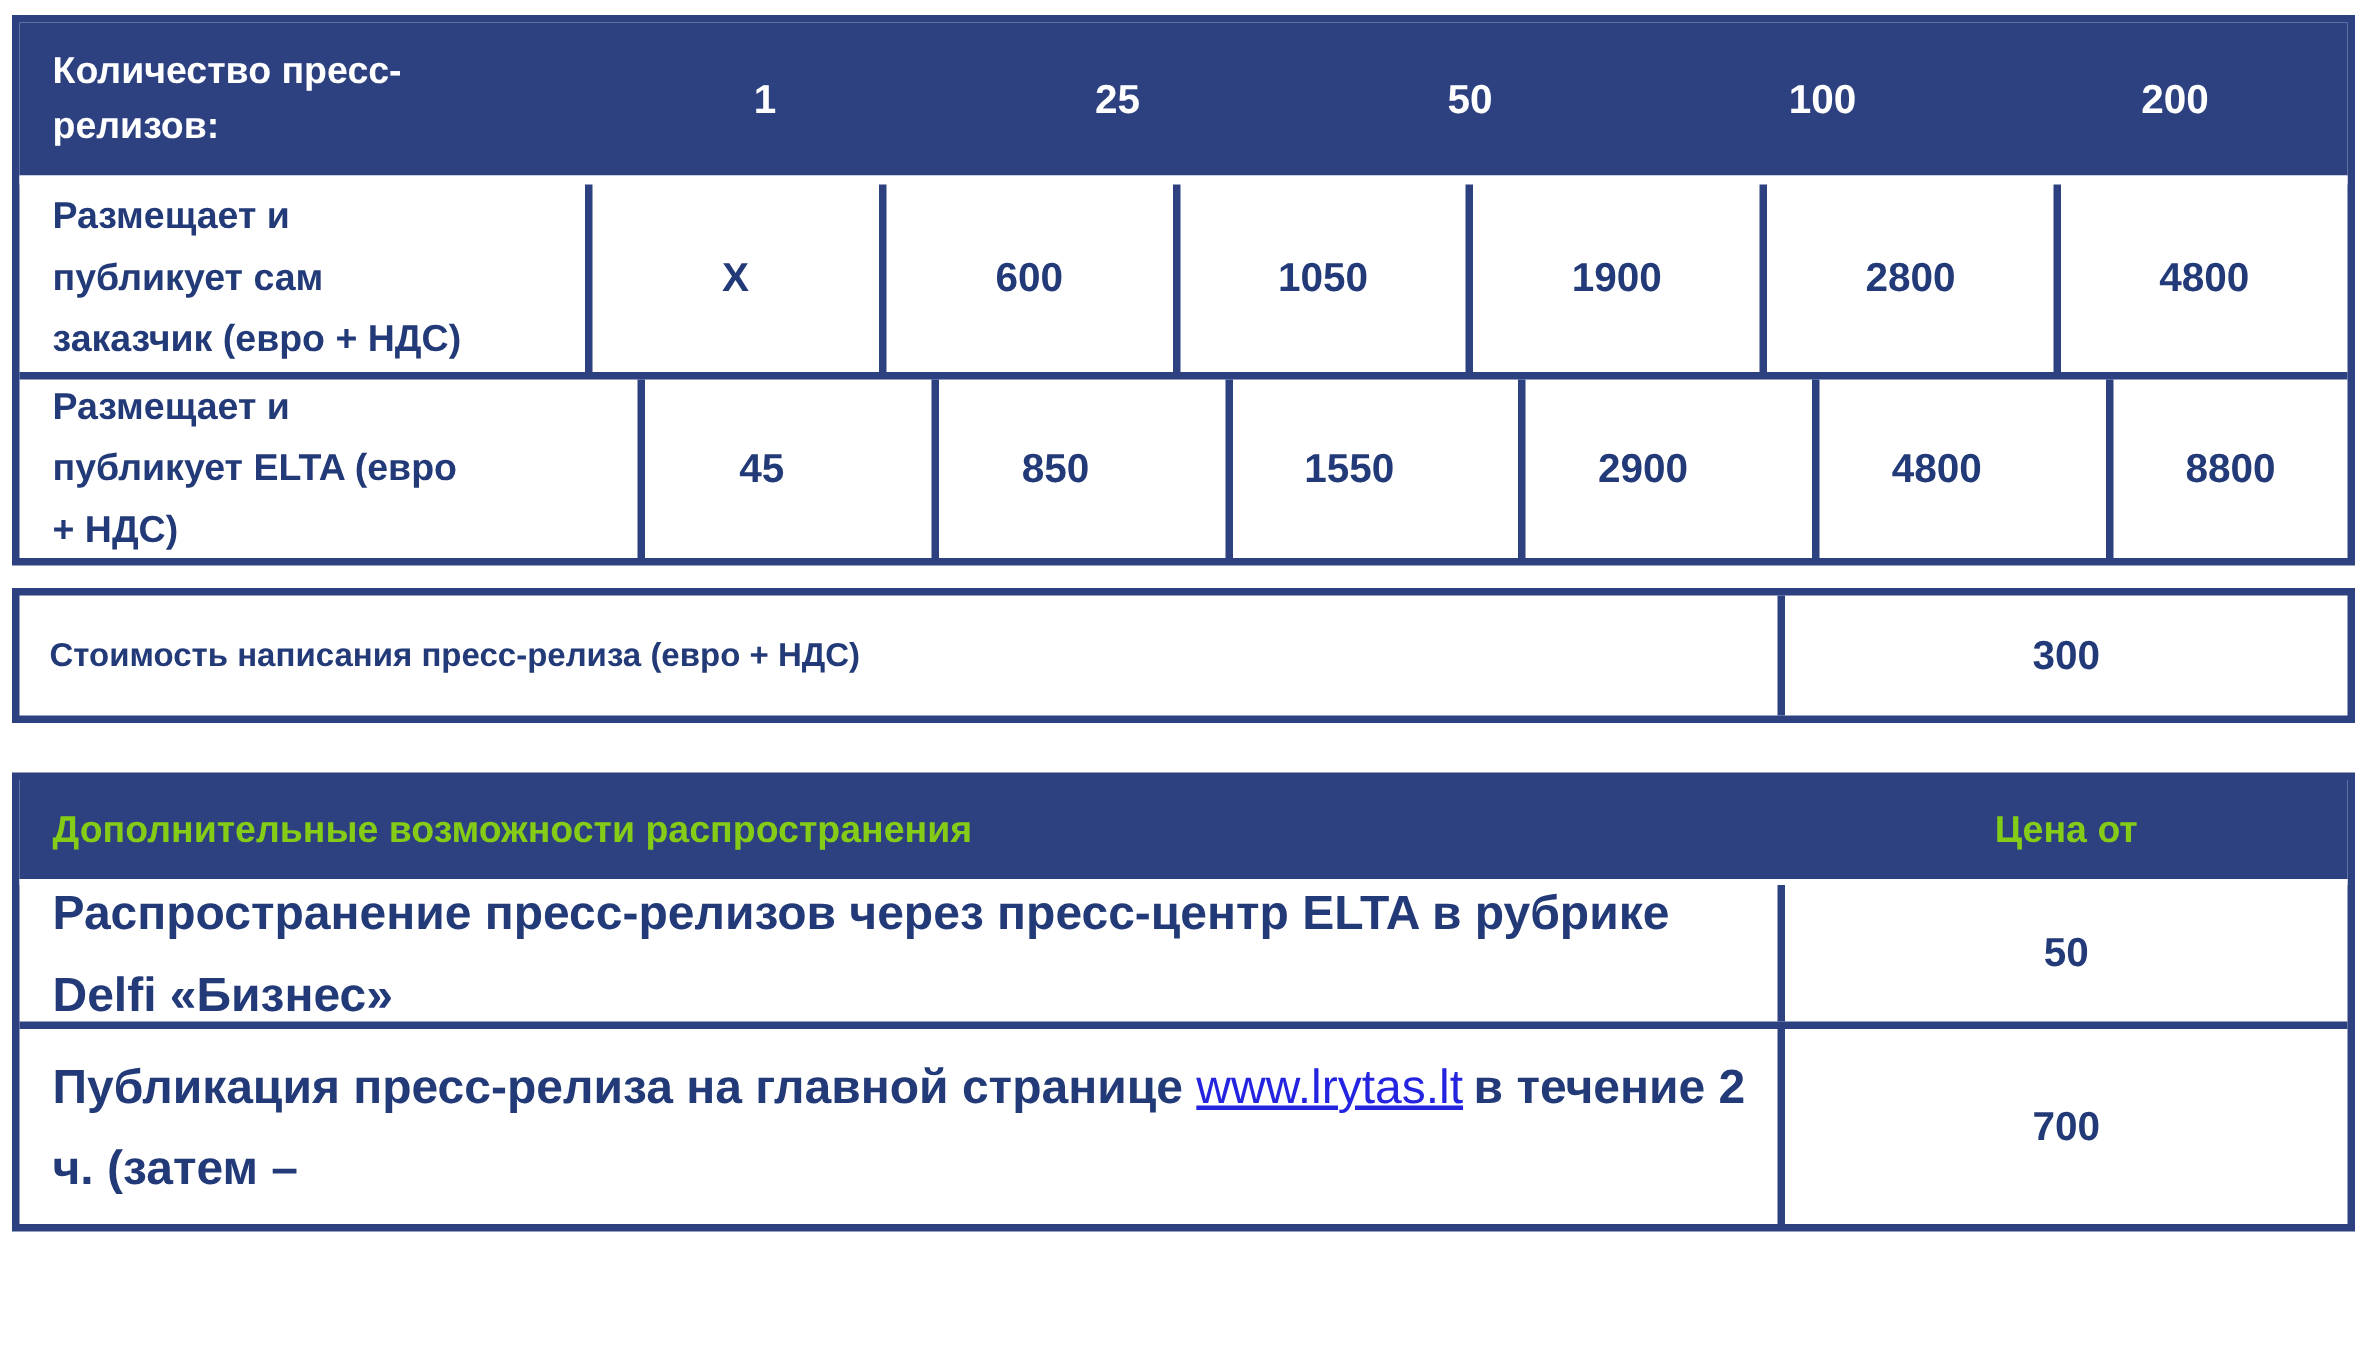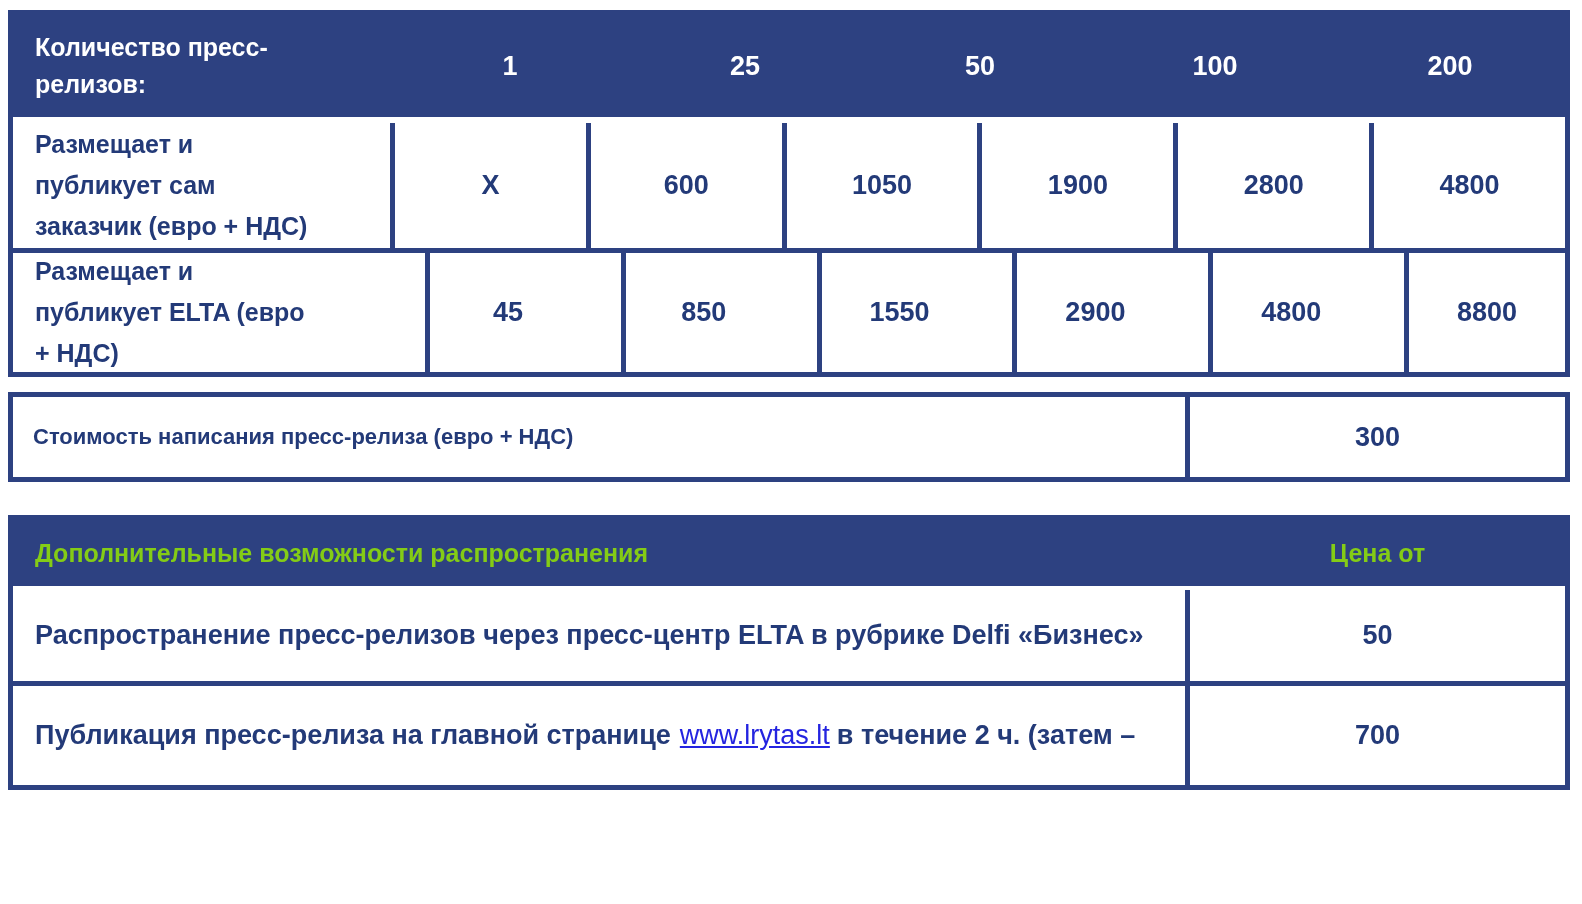--- a/index.html
+++ b/index.html
@@ -41,23 +41,23 @@
                   font-size:25px;border-left:5px solid transparent;}
 
   
   .t3{margin-top:33px;}
   .t3-head{height:66px;background:var(--navy);color:#84cc16;}
   .t3-head-label{flex:1;display:flex;align-items:center;padding-left:22px;font-size:25px;}
   .gap3{height:4px;background:#ffffff;}
   .t3-row{border-bottom:5px solid var(--navy);}
   .t3-r1{height:96px;}
   .t3-r2{height:101px;}
-  .t3-r3{height:99px;border-bottom:none;}
+  .t3-r3{height:130px;border-bottom:none;}
   .t3-text{flex:1;display:flex;align-items:center;padding-left:22px;
-           font-size:27px;line-height:1.7;}
+           font-size:32px;line-height:1.7;}
   .lnk{font-weight:400;text-decoration:underline;margin:0 7px 0 9px;}
   .lnk-delfi{color:var(--link-delfi);}
   .lnk-lrytas{color:var(--link-lrytas);}
 </style>
 </head>
 <body>
 
 <div class="tbl t1">
   <div class="row t1-head">
     <div class="cell label-col">

